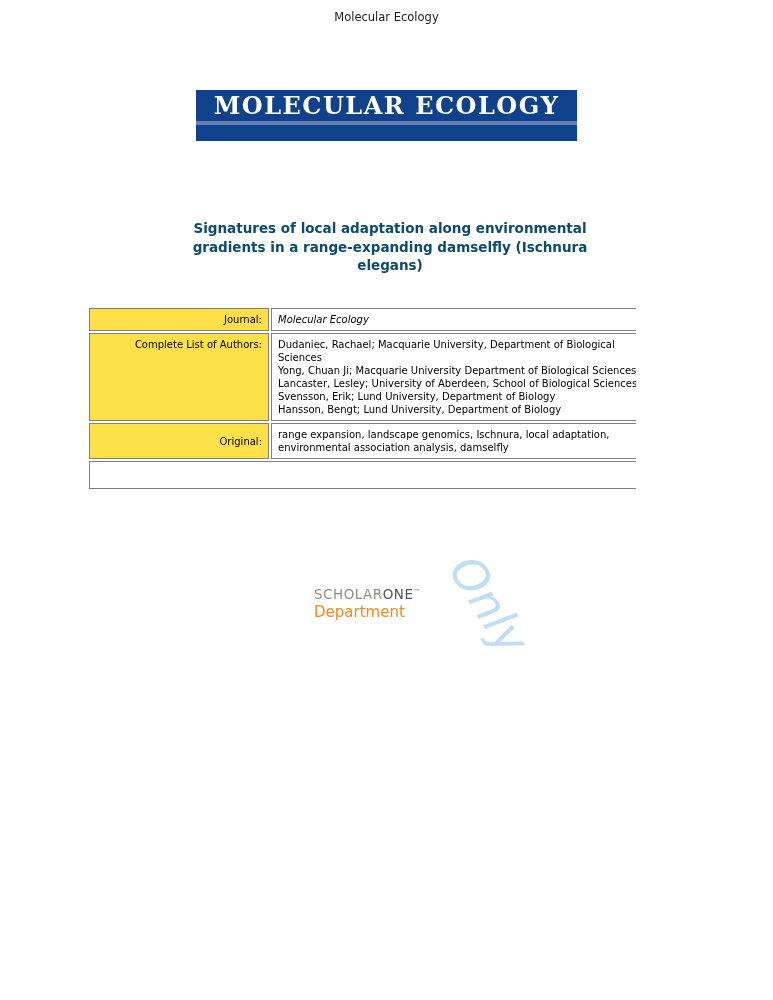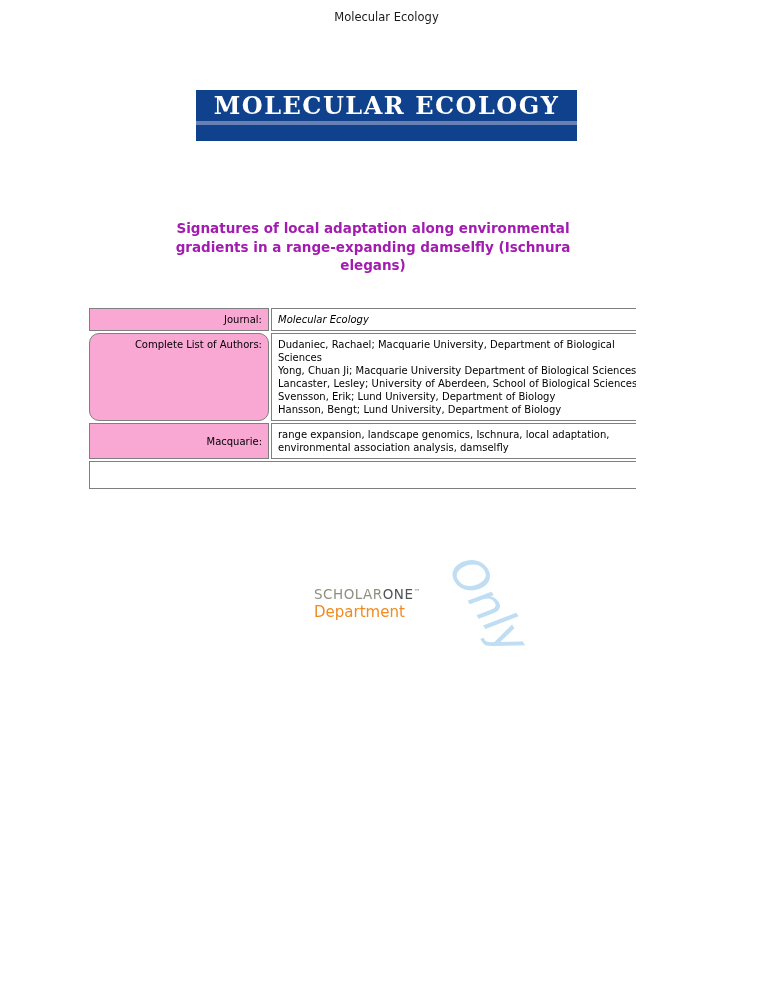--- a/index.html
+++ b/index.html
@@ -50,27 +50,27 @@
   .banner-stripe {
     height: 4px;
     margin-top: 2px;
     background: #6880b4;
   }
 
   
   .paper-title {
     position: absolute;
     top: 219px;
-    left: 73px;
+    left: 90px;
     width: 600px;
     text-align: center;
     font-weight: bold;
     font-size: 13.5px;
     line-height: 18.5px;
-    color: #a21caf;
+    color: #0c4a6e;
     white-space: pre-line;
   }
 
   
   .info-table {
     position: absolute;
     left: 87px;
     top: 306px;
     width: 601px;
     border-collapse: separate;
@@ -80,30 +80,30 @@
     color: #000000;
     table-layout: fixed;
   }
   .info-table td {
     border: 1px solid #7f7f7f;
     padding: 4px 6px;
     vertical-align: middle;
   }
   .info-table td.label {
     width: 166px;
-    background: #f9a8d4;
+    background: #fde047;
     text-align: right;
   }
   .info-table td.value {
     background: #ffffff;
     text-align: left;
     white-space: pre-wrap;
     overflow: hidden;
   }
-  .info-table td.vtop { vertical-align: top; border-radius: 10px; }
+  .info-table td.vtop { vertical-align: top; }
   .info-table td.italic { font-style: italic; }
   .info-table td.empty-cell {
     height: 18px;
     background: #ffffff;
   }
 
   
   .watermark {
     position: absolute;
     left: 484px;
@@ -169,21 +169,21 @@
     <tr>
       <td class="label vtop">Complete List of Authors:</td>
       <td class="value">Dudaniec, Rachael; Macquarie University, Department of Biological
 Sciences
 Yong, Chuan Ji; Macquarie University Department of Biological Sciences
 Lancaster, Lesley; University of Aberdeen, School of Biological Sciences
 Svensson, Erik; Lund University, Department of Biology
 Hansson, Bengt; Lund University, Department of Biology</td>
     </tr>
     <tr>
-      <td class="label">Macquarie:</td>
+      <td class="label">Original:</td>
       <td class="value">range expansion, landscape genomics, Ischnura, local adaptation,
 environmental association analysis, damselfly</td>
     </tr>
     <tr>
       <td class="empty-cell" colspan="2"></td>
     </tr>
   </tbody>
     </table>
 
   <div class="watermark">Only</div>

